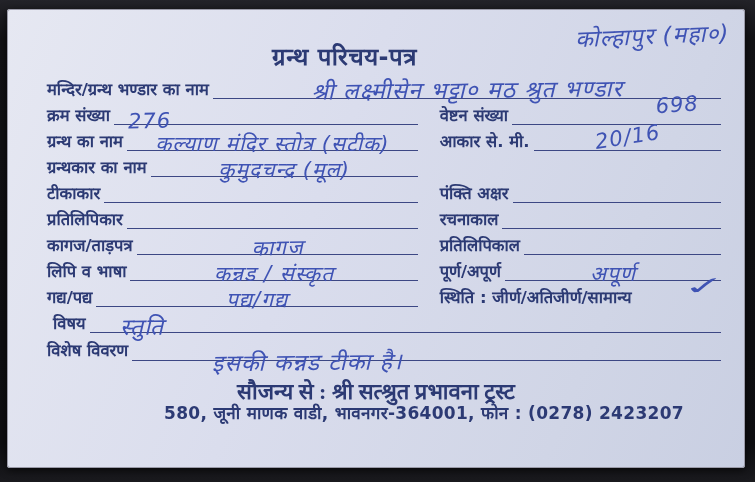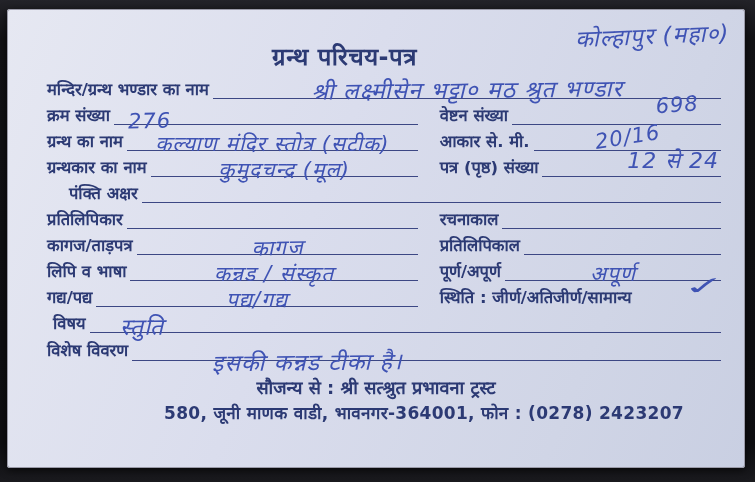--- a/index.html
+++ b/index.html
@@ -49,21 +49,21 @@
   .hw.frac   { transform:translateY(-7px) rotate(-9deg); text-align:center; }
   .hw.range  { transform:translateY(-9px); text-align:right; padding-right:2px; box-sizing:border-box; font-size:22px; }
   .hw.tilt   { transform:rotate(-1.5deg); }
   .check {
     position:absolute; right:-4px; bottom:-16px;
     font-size:22px; color:#3f53b4; font-style:normal;
     display:inline-block; transform:rotate(-6deg) scaleX(2.3);
     transform-origin:right center;
   }
   .footer { position:absolute; left:0; width:100%; text-align:center; }
-  .footer1 { top:366px; font-size:18px; font-weight:bold; }
+  .footer1 { top:366px; font-size:22px; font-weight:bold;font-family:Liberation Serif, serif; }
   .footer2 { top:392px; font-size:17px; font-weight:bold; letter-spacing:.3px;padding-left:48px; }
 </style>
 </head>
 <body>
 
 <div id="stage">
   <div class="card">
 
     <div class="corner-note hand">कोल्हापुर (महा०)</div>
     <div class="title print">ग्रन्थ परिचय-पत्र</div>
@@ -109,29 +109,29 @@
         </div>
       </div>
 
       <div class="row">
         <div class="cell left">
           <span class="label print">ग्रन्थकार का नाम</span>
           <span class="fill">
             <span class="hw hand">कुमुदचन्द्र (मूल)</span>
           </span>
         </div>
-        <div class="cell right">
-          <span class="label print">पत्र (पृष्ठ) संख्या</span>
-          <span class="fill">
-            <span class="hw hand range">12 से 24</span>
-          </span>
-        </div>
-      </div>
-
-      <div class="row">
+      </div>
+
+      <div class="row">
+        <div class="cell left">
+          <span class="label print">टीकाकार</span>
+          <span class="fill">
+            <span class="hw hand"></span>
+          </span>
+        </div>
         <div class="cell right">
           <span class="label print">पंक्ति अक्षर</span>
           <span class="fill">
             <span class="hw hand"></span>
           </span>
         </div>
       </div>
 
       <div class="row">
         <div class="cell left">

